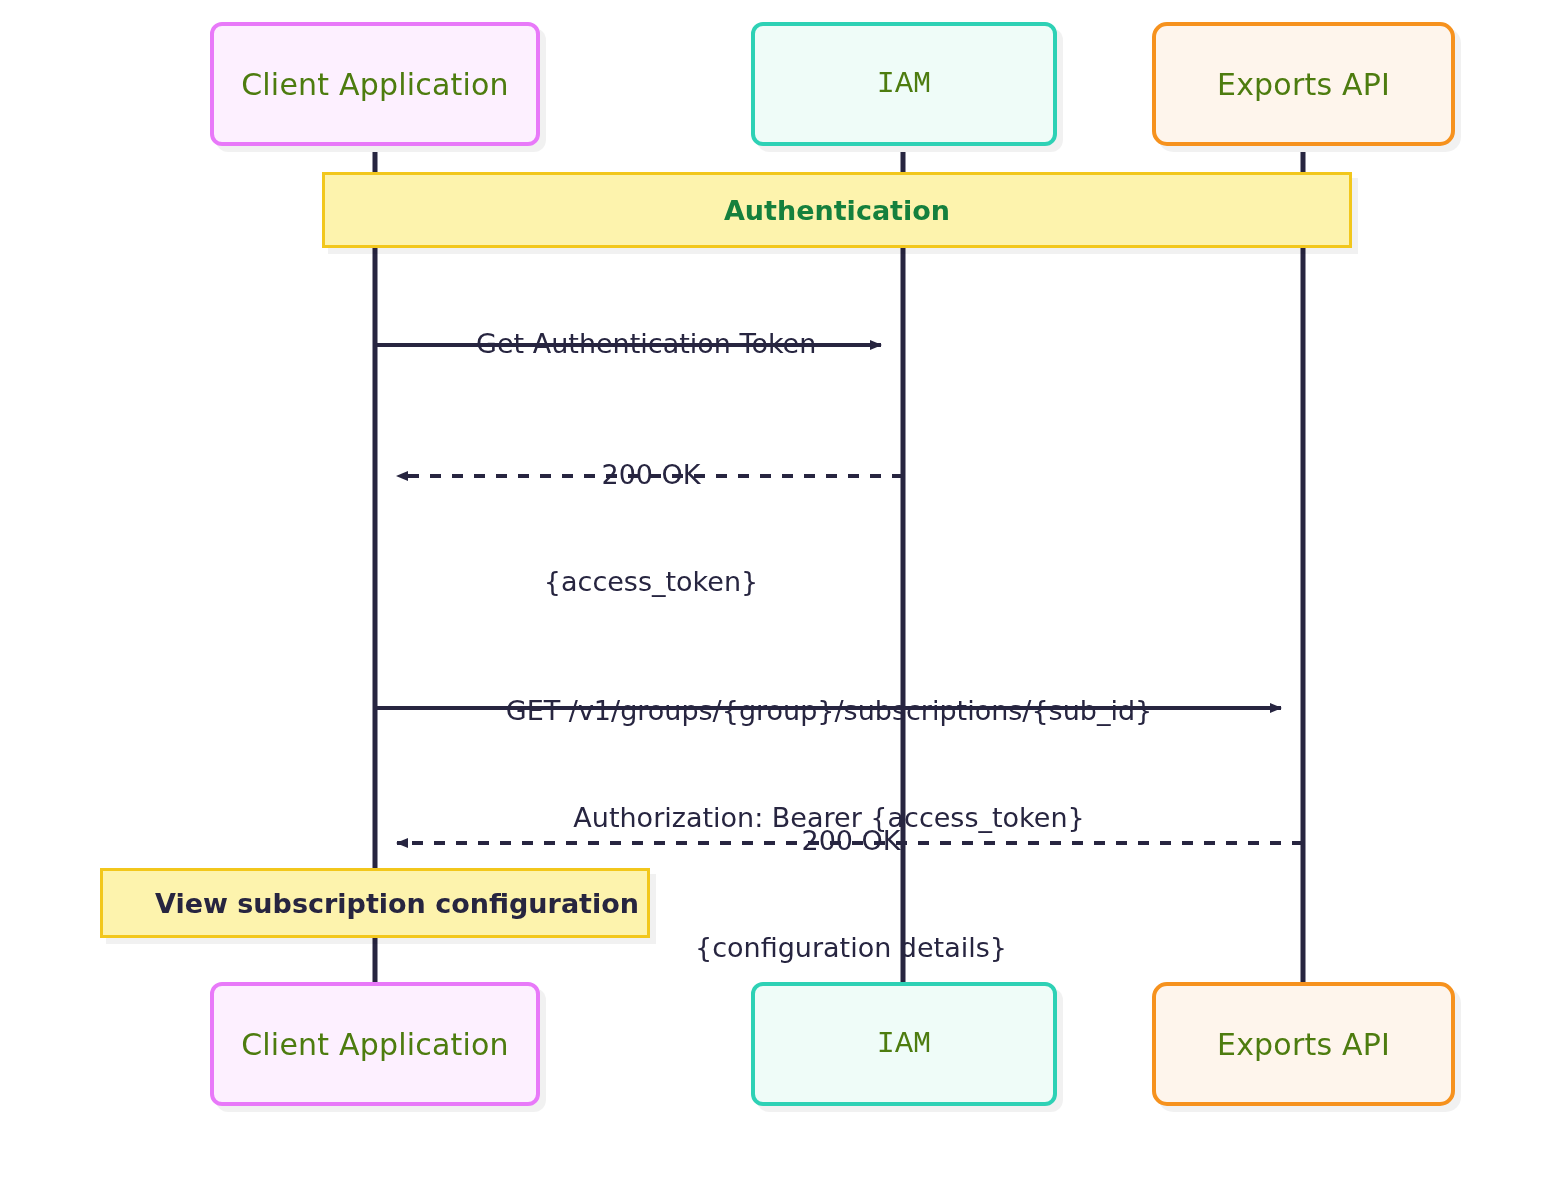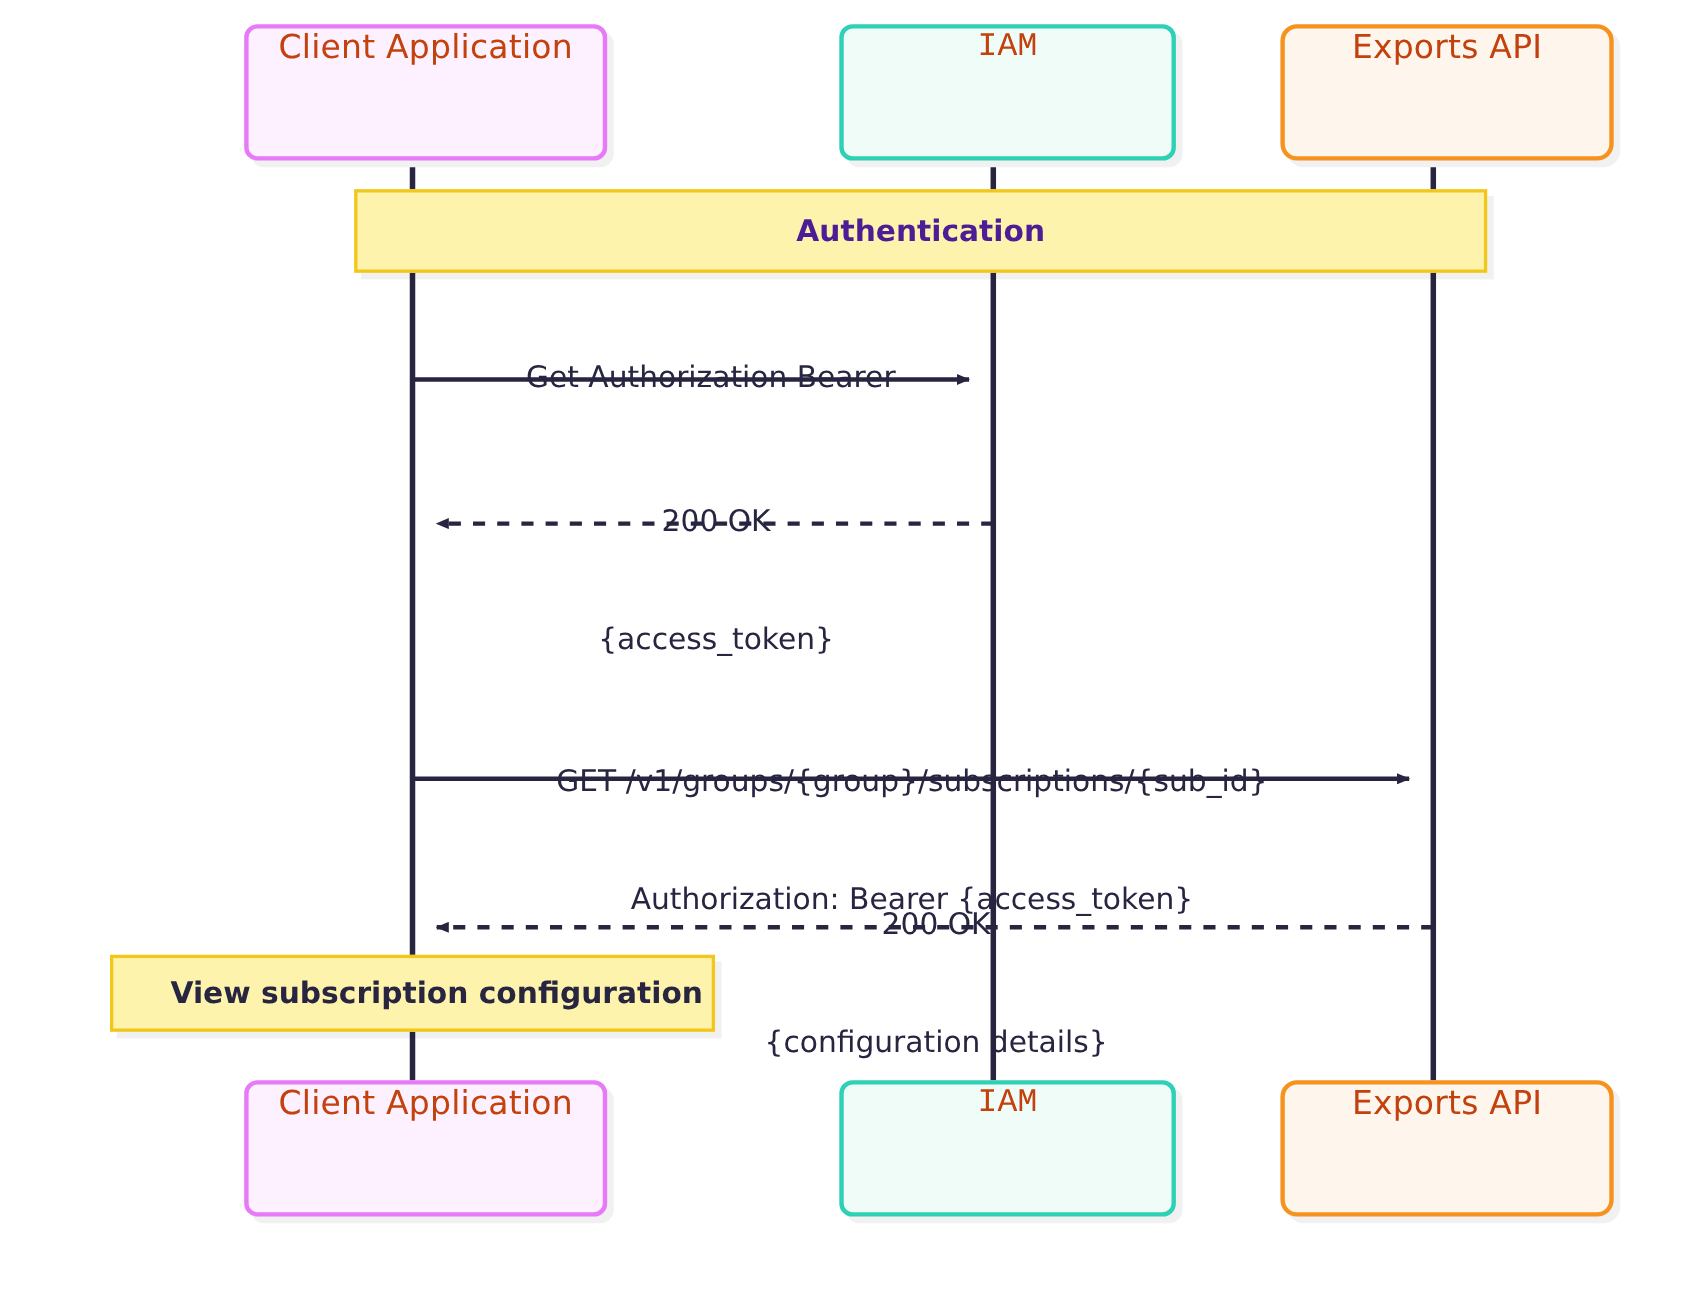--- a/index.html
+++ b/index.html
@@ -27,28 +27,27 @@
     height: 1194px;
     pointer-events: none;
   }
   .actor-box {
     position: absolute;
     box-sizing: border-box;
     border-radius: 12px;
     border-width: 4px;
     border-style: solid;
     display: flex;
-    align-items: flex-start;
+    align-items: center;
     justify-content: center;
     box-shadow: 6px 6px 0 0 rgba(0,0,0,0.055);
     font-size: 30px;
     letter-spacing: 0.2px;
-    color: #c2410c;
+    color: #4d7c0f;
     z-index: 3;
-    margin-left: 12px;
   }
   .actor-client {
     background: #fdf0ff;
     border-color: #e879f9;
   }
   .actor-iam {
     background: #effcf8;
     border-color: #2ed1b5;
     font-family: Liberation Mono, monospace;
   }
@@ -60,21 +59,21 @@
   .section-bar {
     position: absolute;
     box-sizing: border-box;
     background: #fdf3ad;
     border: 3px solid #f2c71c;
     display: flex;
     align-items: center;
     justify-content: center;
     font-weight: bold;
     font-size: 27px;
-    color: #4c1d95;
+    color: #15803d;
     box-shadow: 6px 6px 0 0 rgba(0,0,0,0.055);
     z-index: 4;
   }
   .note-box {
     position: absolute;
     box-sizing: border-box;
     background: #fdf3ad;
     border: 3px solid #f2c71c;
     display: flex;
     align-items: center;
@@ -138,21 +137,21 @@
 
   <div class="actor-box actor-exports" style="left:1152px; top:22px; width:303px; height:124px;">
     <span>Exports API</span>
   </div>
 
   <div class="section-bar" style="left:322px; top:172px; width:1030px; height:76px;">
     <span>Authentication</span>
   </div>
 
   <div class="msg-label" style="left:375px; top:290px; width:508px;">
-    <span>Get Authorization Bearer</span>
+    <span>Get Authentication Token</span>
   </div>
 
   <div class="msg-label" style="left:397px; top:386px; width:508px;">
     <div>200 OK</div>
     <div>{access_token}</div>
   </div>
 
 
   <div class="msg-label" style="left:375px; top:622px; width:908px;">
     <div>GET /v1/groups/{group}/subscriptions/{sub_id}</div>

